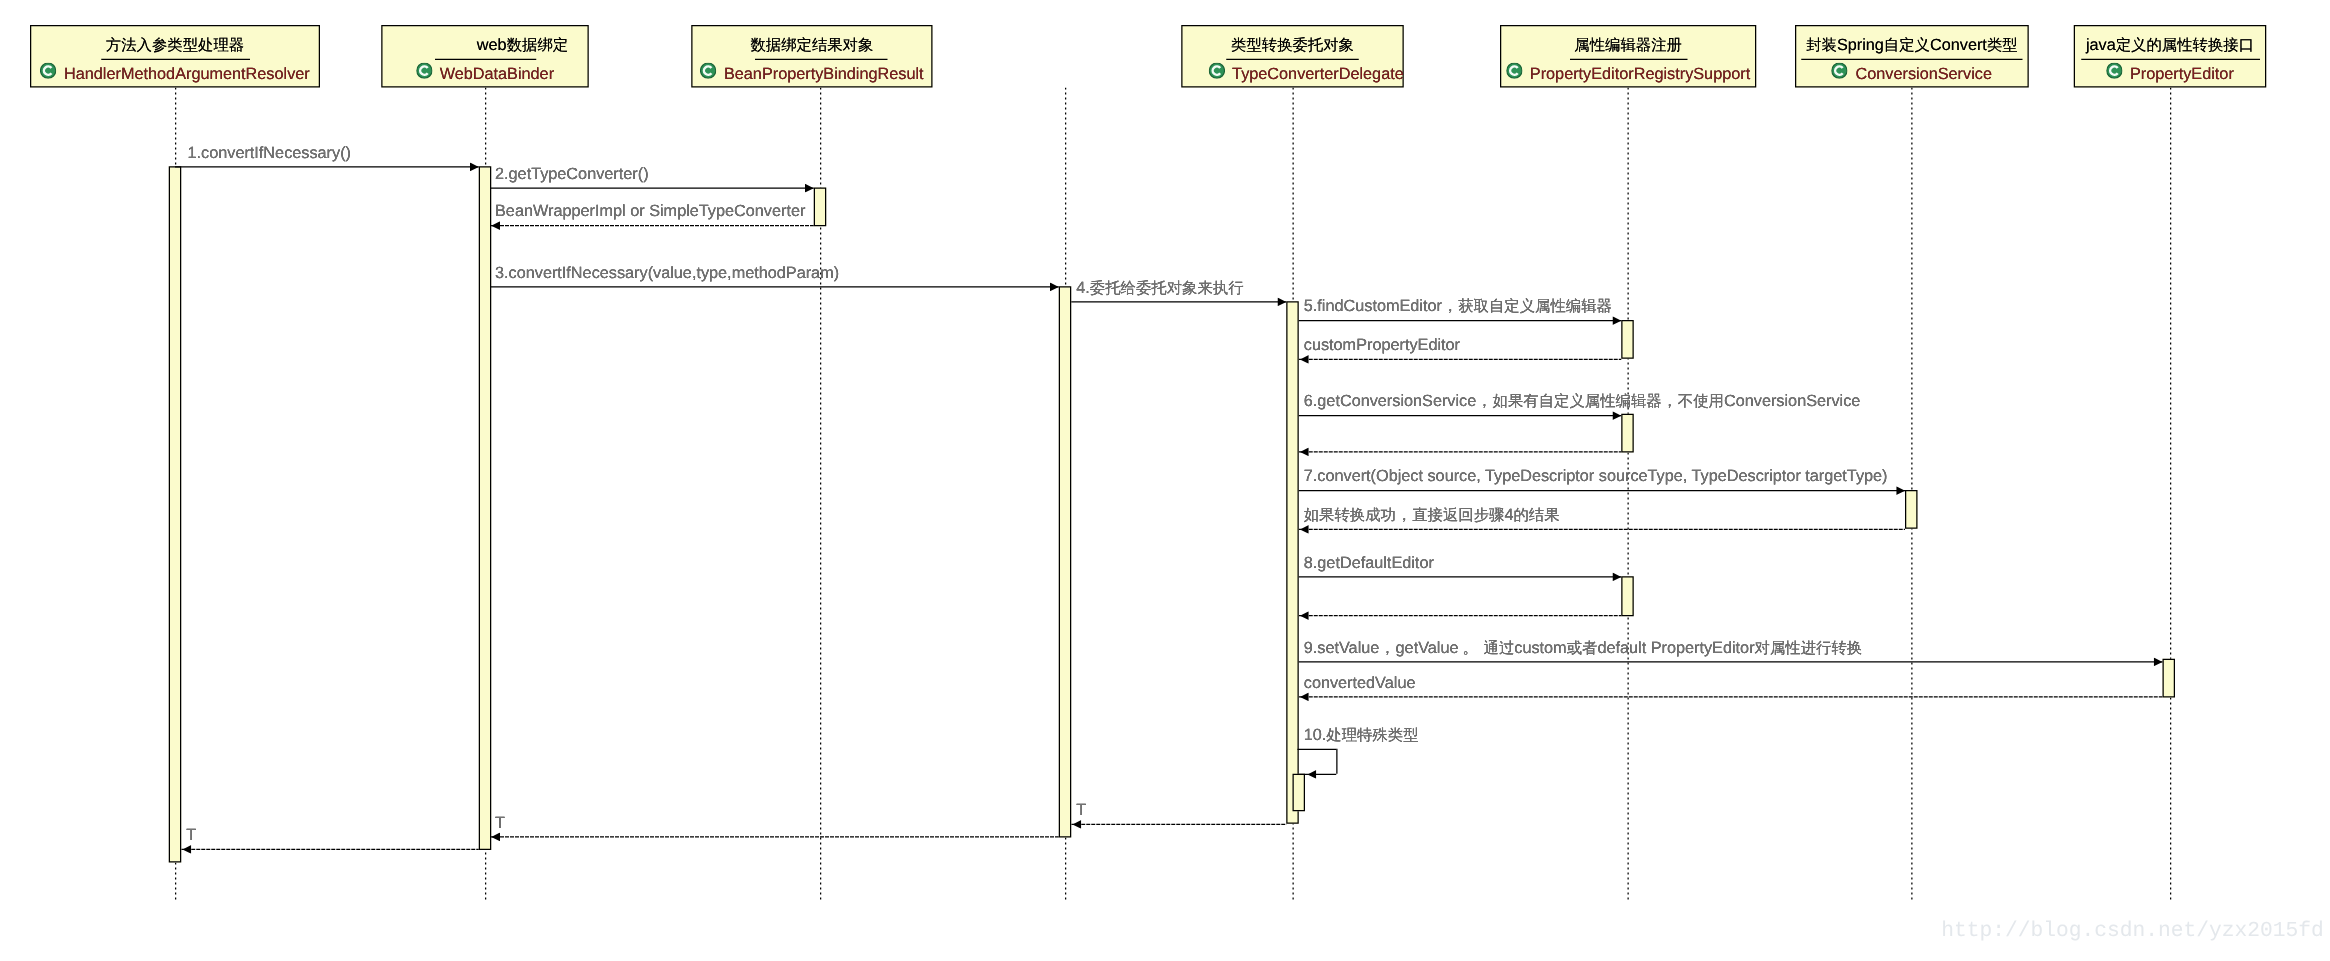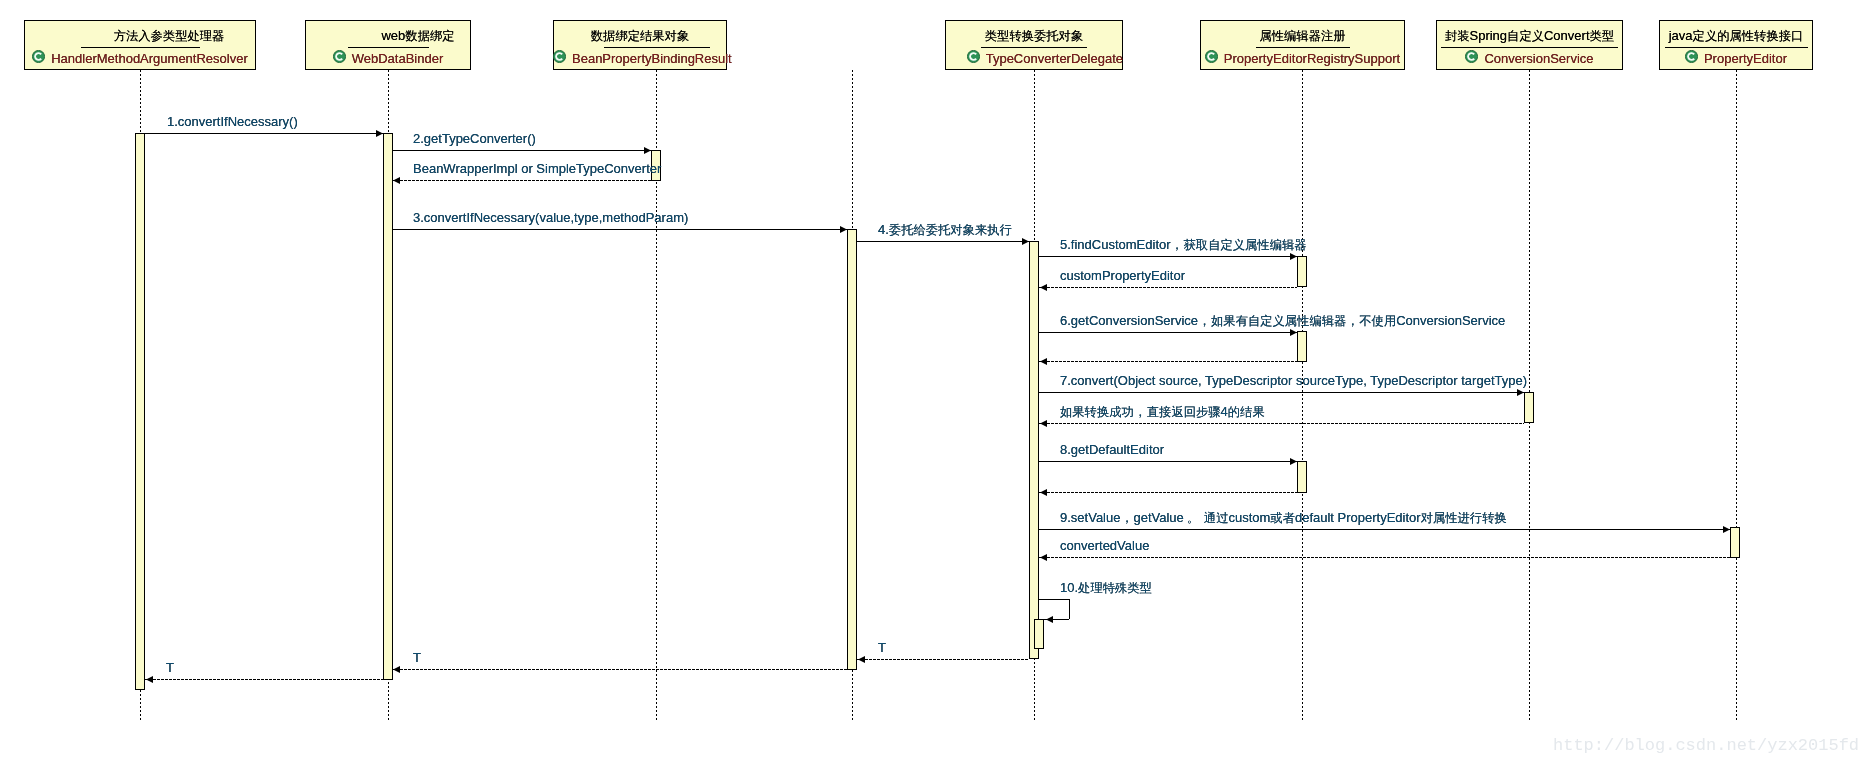--- a/index.html
+++ b/index.html
@@ -19,54 +19,54 @@
              line-height:15px;white-space:nowrap;}
   .p-icon{display:inline-block;width:19px;height:1px;line-height:1px;vertical-align:baseline;position:relative;overflow:visible;}
   .p-icon svg{position:absolute;left:0;top:-12px;}
   .lifeline{position:absolute;width:1px;
             background-image:linear-gradient(to bottom,#000000 0 2px,rgba(255,255,255,0) 2px 4px);
             background-position:left top;background-size:1px 4px;background-repeat:repeat-y;}
   .activation{position:absolute;box-sizing:border-box;background:#FBFBCC;border:1px solid #000000;}
   .msg-line{position:absolute;height:1px;background:#000000;}
   .msg-line.dashed{background-image:linear-gradient(to right,#000000 0 3px,rgba(255,255,255,0) 3px 4px);
                    background-position:left top;background-size:4px 1px;background-repeat:repeat-x;background-color:transparent;}
-  .msg-label{position:absolute;font-size:13px;color:#0c4a6e;line-height:15px;white-space:nowrap;margin-left:17px;}
+  .msg-label{position:absolute;font-size:13px;color:#737373;line-height:15px;white-space:nowrap;}
   .cjk{font-size:12.3px;}
   .fw-stop{padding-left:3px;padding-right:4px;}
   .self-msg{position:absolute;}
   .self-top,.self-bot{position:absolute;height:1px;background:#000000;}
   .self-right{position:absolute;width:1px;background:#000000;}
   .watermark{position:absolute;font-family:"Liberation Mono",monospace;font-size:17px;
              color:#E4E8EC;white-space:nowrap;-webkit-font-smoothing:antialiased;
              transform:translateZ(0);backface-visibility:hidden;}
 </style>
 </head>
 <body>
 
 <div id="root">
 
   <div class="participant" style="left: 24px; top: 20px; width: 232px; height: 50px;">
     <div class="p-box"></div>
-    <div class="p-title" style="top: 8px; padding-left: 29px;"><span><span class="cjk">方法入参类型处理器</span></span></div>
+    <div class="p-title" style="top: 8px;"><span><span class="cjk">方法入参类型处理器</span></span></div>
     <div class="p-underline" style="width: 119px; left: 57px; top: 27px;"></div>
     <div class="p-namerow" style="top: 31px;"><span class="p-icon"><svg class="cls-icon" width="13" height="13" viewBox="0 0 13 13">
             <circle cx="6.5" cy="6.5" r="6.1" fill="#2E9257" stroke="#1A6336" stroke-width="0.9"></circle>
             <path d="M9.93 3.82 A4.35 4.35 0 1 0 9.93 9.18 L8.35 7.95 A2.35 2.35 0 1 1 8.35 5.05 Z" fill="#F2FBF5"></path>
           </svg></span><span>HandlerMethodArgumentResolver</span></div>
   </div>
   <div class="participant" style="left: 305px; top: 20px; width: 166px; height: 50px;">
     <div class="p-box"></div>
     <div class="p-title" style="top: 8px; padding-left: 30px;"><span>web<span class="cjk">数据绑定</span></span></div>
     <div class="p-underline" style="width: 81px; left: 43px; top: 27px;"></div>
     <div class="p-namerow" style="top: 31px;"><span class="p-icon"><svg class="cls-icon" width="13" height="13" viewBox="0 0 13 13">
             <circle cx="6.5" cy="6.5" r="6.1" fill="#2E9257" stroke="#1A6336" stroke-width="0.9"></circle>
             <path d="M9.93 3.82 A4.35 4.35 0 1 0 9.93 9.18 L8.35 7.95 A2.35 2.35 0 1 1 8.35 5.05 Z" fill="#F2FBF5"></path>
           </svg></span><span>WebDataBinder</span></div>
   </div>
-  <div class="participant" style="left: 553px; top: 20px; width: 174px; height: 50px;">
+  <div class="participant" style="left: 553px; top: 20px; width: 193px; height: 50px;">
     <div class="p-box"></div>
     <div class="p-title" style="top: 8px;"><span><span class="cjk">数据绑定结果对象</span></span></div>
     <div class="p-underline" style="width: 106px; left: 51px; top: 27px;"></div>
     <div class="p-namerow" style="top: 31px;"><span class="p-icon"><svg class="cls-icon" width="13" height="13" viewBox="0 0 13 13">
             <circle cx="6.5" cy="6.5" r="6.1" fill="#2E9257" stroke="#1A6336" stroke-width="0.9"></circle>
             <path d="M9.93 3.82 A4.35 4.35 0 1 0 9.93 9.18 L8.35 7.95 A2.35 2.35 0 1 1 8.35 5.05 Z" fill="#F2FBF5"></path>
           </svg></span><span>BeanPropertyBindingResult</span></div>
   </div>
   <div class="participant" style="left: 945px; top: 20px; width: 178px; height: 50px;">
     <div class="p-box"></div>

